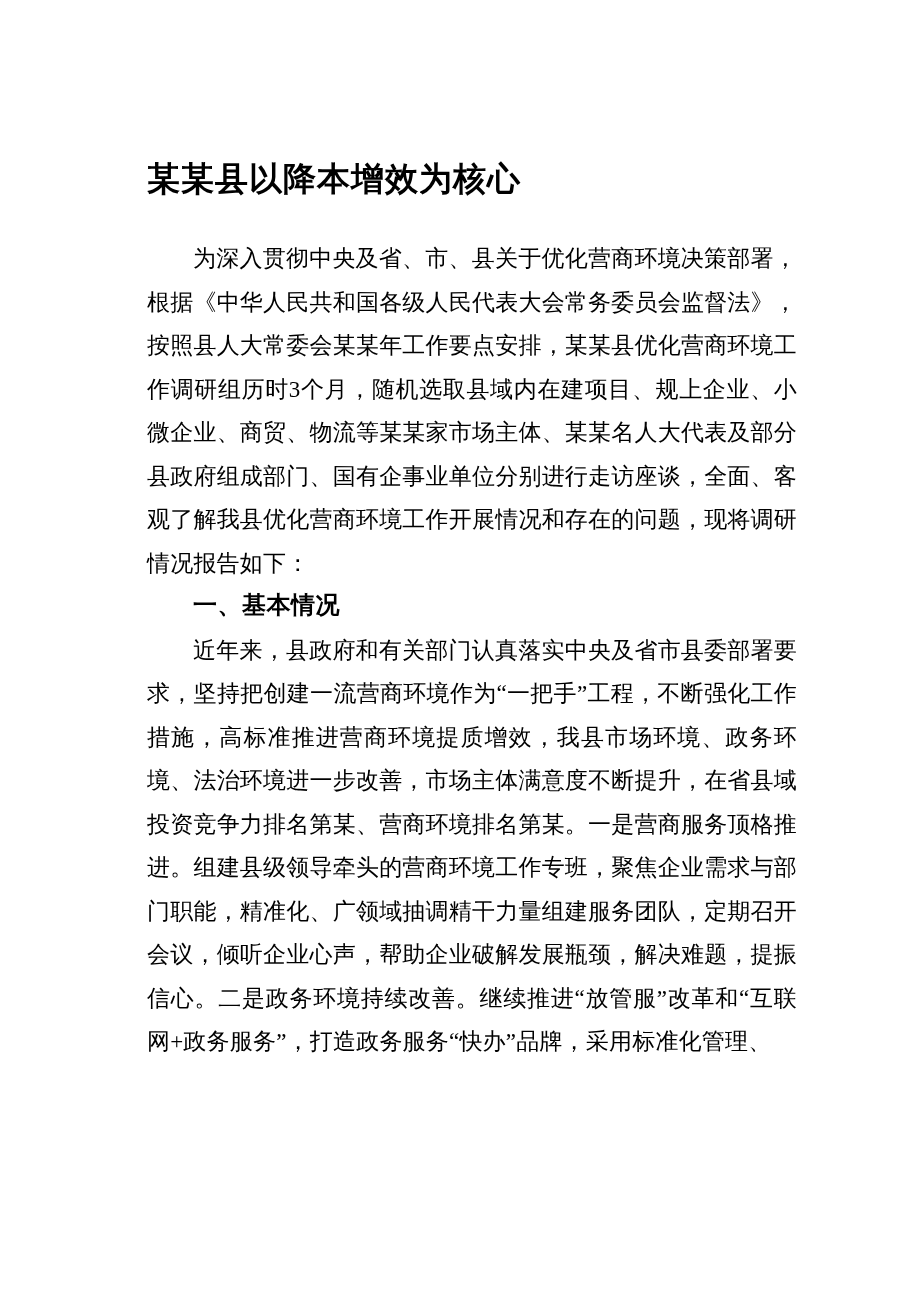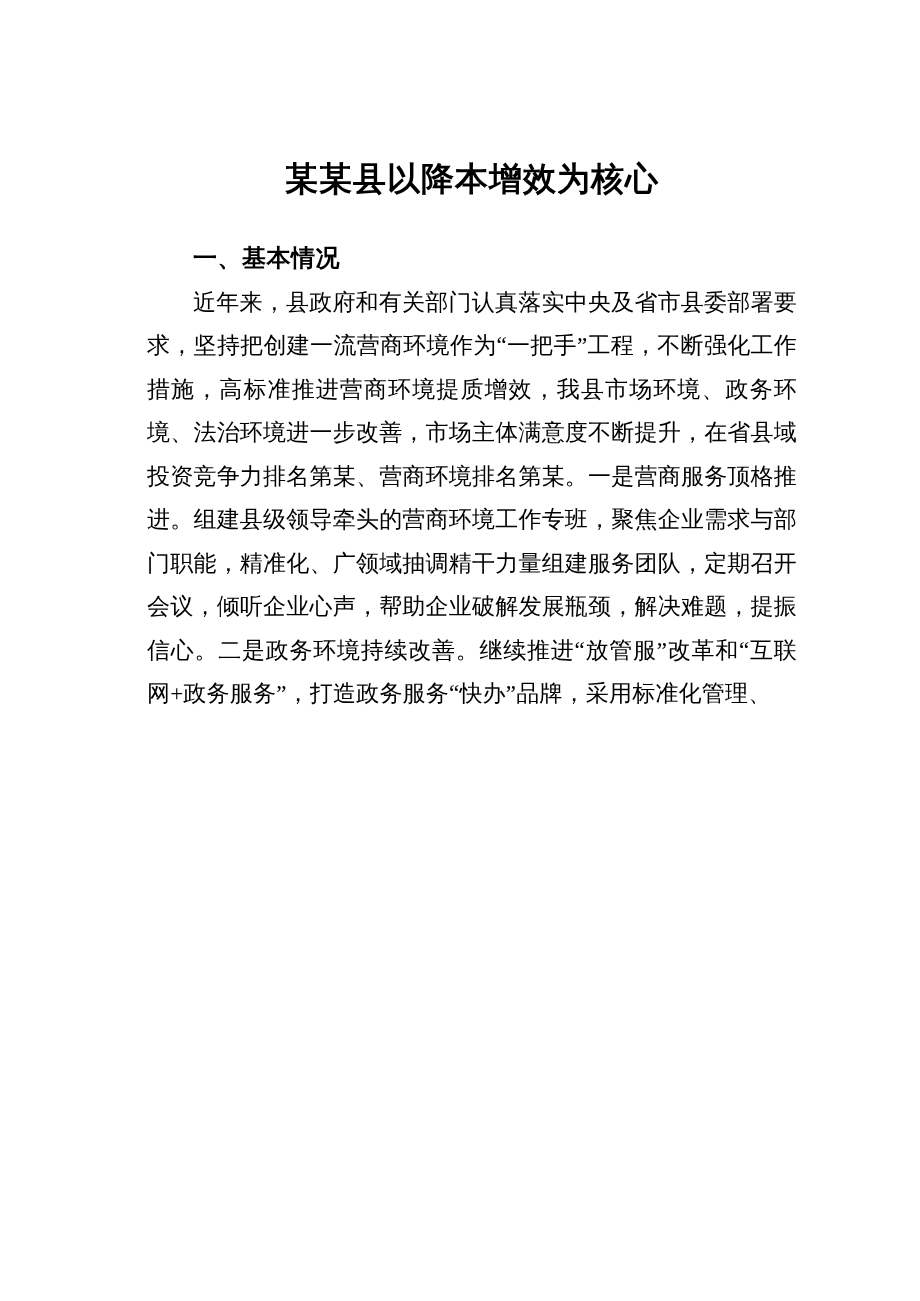--- a/index.html
+++ b/index.html
@@ -17,21 +17,21 @@
     overflow: hidden;
     box-sizing: border-box;
   }
   .content {
     box-sizing: border-box;
     padding: 155px 123px 0 147px; 
     width: 920px;
   }
   .doc-title {
     margin: 0 0 33px 0;
-    text-align: center;
+    text-align: left;
     font-size: 33px;
     line-height: 49px;
     font-weight: 600;
     letter-spacing: 1px;
   }
   .doc-title .title-line {
     display: block;
     white-space: nowrap;
   }
   .body-para {
@@ -42,34 +42,35 @@
     text-justify: inter-ideograph;
     text-indent: 2em;
     letter-spacing: 0.2px;
     word-break: break-all;
   }
   .section-heading {
     margin: 0;
     font-size: 24px;
     line-height: 43.5px;
     font-weight: bold;
-    font-family: Liberation Serif, serif;
+    font-family: Liberation Mono, monospace;
     text-indent: 1.92em;
     letter-spacing: 0.5px;
   }
 </style>
 </head>
 <body>
 
 <div class="page">
   <div class="content">
 
     <h1 class="doc-title">
       <span class="title-line">某某县以降本增效为核心</span>
     </h1>
 
+    <p class="body-para">为深入贯彻中央及省、市、县关于优化营商环境决策部署，根据《中华人民共和国各级人民代表大会常务委员会监督法》，按照县人大常委会某某年工作要点安排，某某县优化营商环境工作调研组历时3个月，随机选取县域内在建项目、规上企业、小微企业、商贸、物流等某某家市场主体、某某名人大代表及部分县政府组成部门、国有企事业单位分别进行走访座谈，全面、客观了解我县优化营商环境工作开展情况和存在的问题，现将调研情况报告如下：</p>
 
     <h2 class="section-heading">一、基本情况</h2>
 
     <p class="body-para">近年来，县政府和有关部门认真落实中央及省市县委部署要求，坚持把创建一流营商环境作为“一把手”工程，不断强化工作措施，高标准推进营商环境提质增效，我县市场环境、政务环境、法治环境进一步改善，市场主体满意度不断提升，在省县域投资竞争力排名第某、营商环境排名第某。一是营商服务顶格推进。组建县级领导牵头的营商环境工作专班，聚焦企业需求与部门职能，精准化、广领域抽调精干力量组建服务团队，定期召开会议，倾听企业心声，帮助企业破解发展瓶颈，解决难题，提振信心。二是政务环境持续改善。继续推进“放管服”改革和“互联网+政务服务”，打造政务服务“快办”品牌，采用标准化管理、</p>
 
   </div>
 </div>
 
 </body></html>

